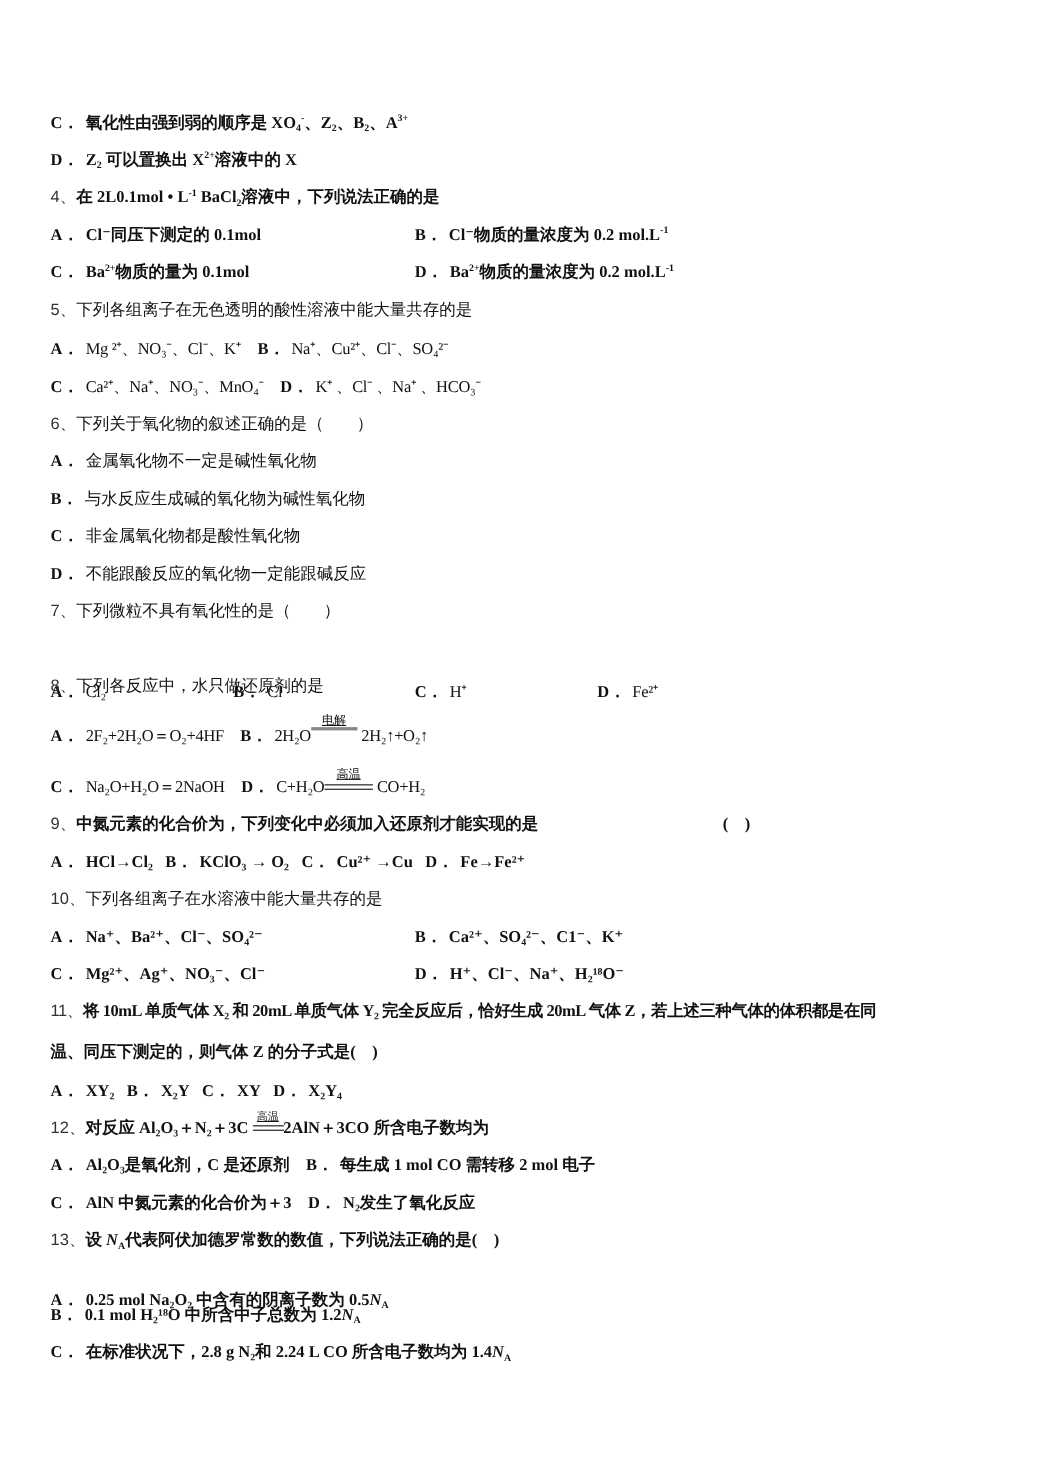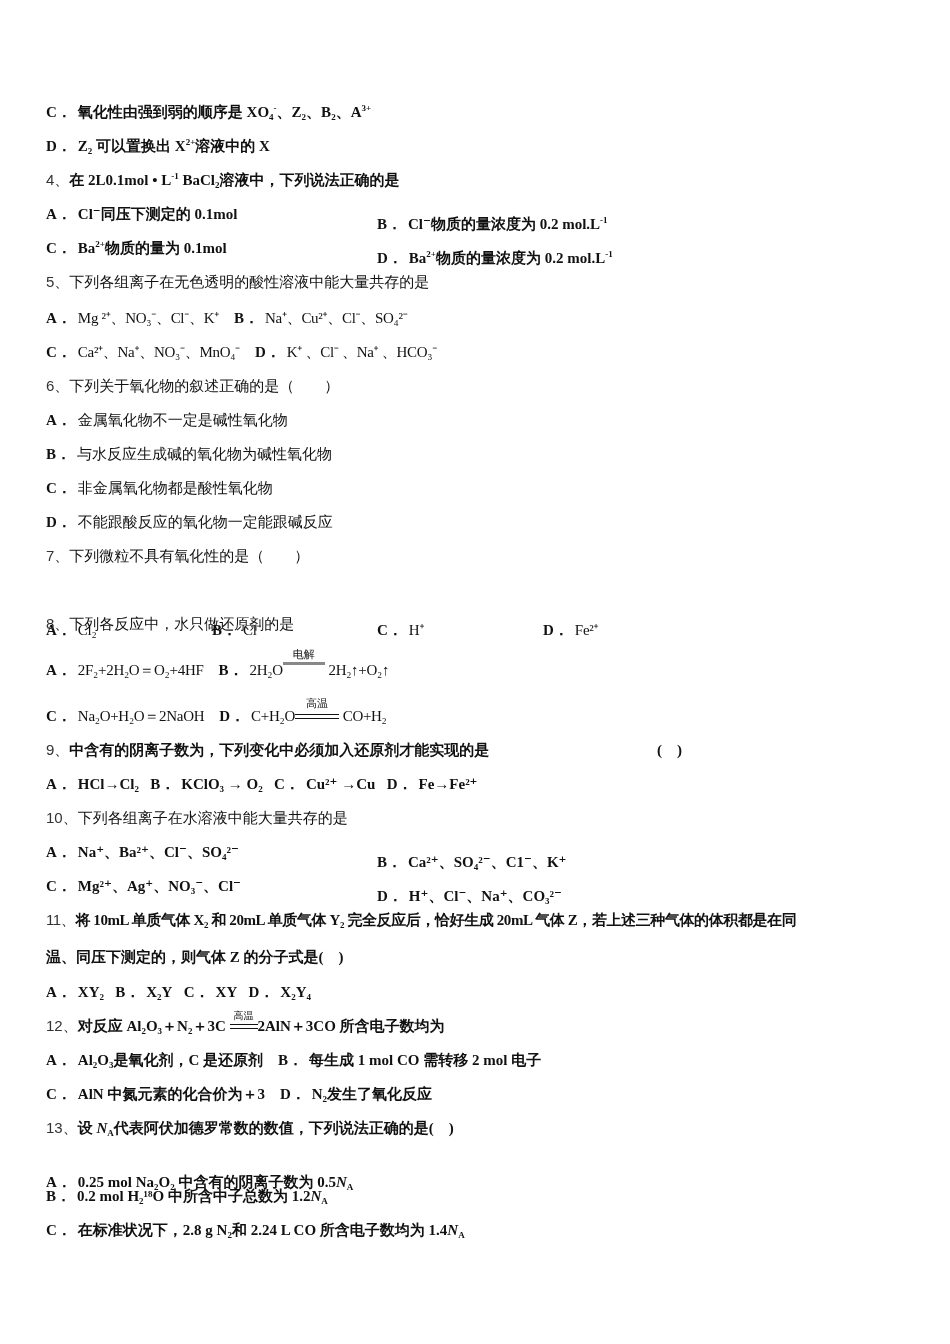--- a/index.html
+++ b/index.html
@@ -11,26 +11,26 @@
   .line {
     position: absolute; left: 46px; white-space: nowrap;
     font-size: 15px; line-height: 20px;
   }
   .b { font-weight: bold; }
   .lbl { font-weight: bold; margin-right: 6px; }
   .num { font-family: "Liberation Sans", "DejaVu Sans", sans-serif; font-weight: normal; color:#333; }
   .mono { font-family: "Liberation Serif", serif; font-weight: normal; letter-spacing: -0.3px; }
   sub { font-size: 9px; vertical-align: -3px; line-height: 0; }
   sup { font-size: 9px; vertical-align: 6px; line-height: 0; }
-  .col2 { position: absolute; left: 377px; margin-top: 10px; }
+  .col2 { position: absolute; left: 377px; }
   .col2b { position: absolute; left: 212px; }
   .col3 { position: absolute; left: 377px; }
   .col4 { position: absolute; left: 543px; text-align: right; }
   .cond { display: inline-block; position: relative; text-align: center; vertical-align: baseline; }
-  .cond .top { position: absolute; left: 0; right: 0; top: -15px; font-size: 11px; font-family: "DejaVu Sans", sans-serif; font-weight: normal; }
+  .cond .top { position: absolute; left: 0; right: 0; top: -15px; font-size: 11px; font-family: "DejaVu Sans", sans-serif; font-weight: normal; text-decoration: underline; }
   .cond .bar { display: inline-block; height: 3px; background: #888; vertical-align: 10px; }
   .cond .dbl { display: inline-block; height: 3px; border-top: 1px solid #111; border-bottom: 1px solid #111; vertical-align: 2px; }
   .paren-right { position: absolute; left: 657px; }
 </style>
 </head>
 <body>
 
 <div class="line b" style="top:102px">
   <span class="lbl">C．</span><span>氧化性由强到弱的顺序是 XO</span><sub>4</sub><sup>-</sup><span>、Z</span><sub>2</sub><span>、B</span><sub>2</sub><span>、A</span><sup>3+</sup>
 </div>
@@ -83,36 +83,36 @@
   <span class="num">8、</span><span>下列各反应中，水只做还原剂的是</span>
 </div>
 <div class="line" style="top:660px">
   <span><span class="lbl">A．</span><span class="mono">2F₂+2H₂O＝O₂+4HF</span></span>&nbsp;&nbsp;&nbsp;&nbsp;<span><span class="lbl">B．</span><span class="mono">2H₂O</span><span class="cond"><span class="top">电解</span><span class="bar" style="width:42px"></span></span>&nbsp;<span class="mono">2H₂↑+O₂↑</span></span>
 </div>
 <div class="line" style="top:706px">
   <span><span class="lbl">C．</span><span class="mono">Na₂O+H₂O＝2NaOH</span></span>&nbsp;&nbsp;&nbsp;&nbsp;<span><span class="lbl">D．</span><span class="mono">C+H₂O</span><span class="cond"><span class="top" style="top:-12px">高温</span><span class="dbl" style="width:44px"></span></span>&nbsp;<span class="mono">CO+H₂</span></span>
 </div>
 
 <div class="line b" style="top:740px; width:860px;">
-  <span class="num">9、</span><span>中含有的阴离子数为，下列变化中必须加入还原剂才能实现的是</span><span class="paren-right" style="left:611px">(　)</span>
+  <span class="num">9、</span><span>中氮元素的化合价为，下列变化中必须加入还原剂才能实现的是</span><span class="paren-right" style="left:611px">(　)</span>
 </div>
 <div class="line b" style="top:774px">
   <span><span class="lbl">A．</span><span>HCl→Cl₂</span></span>&nbsp;&nbsp;&nbsp;<span><span class="lbl">B．</span><span>KClO₃ → O₂</span></span>&nbsp;&nbsp;&nbsp;<span><span class="lbl">C．</span><span>Cu²⁺ →Cu</span></span>&nbsp;&nbsp;&nbsp;<span><span class="lbl">D．</span><span>Fe→Fe²⁺</span></span>
 </div>
 
 <div class="line" style="top:808px">
   <span class="num">10、</span><span>下列各组离子在水溶液中能大量共存的是</span>
 </div>
 <div class="line b" style="top:842px; width:860px;">
   <span><span class="lbl">A．</span><span>Na⁺、Ba²⁺、Cl⁻、SO₄²⁻</span></span>
   <span class="col2" style="left:331px"><span class="lbl">B．</span><span>Ca²⁺、SO₄²⁻、C1⁻、K⁺</span></span>
 </div>
 <div class="line b" style="top:876px; width:860px;">
   <span><span class="lbl">C．</span><span>Mg²⁺、Ag⁺、NO₃⁻、Cl⁻</span></span>
-  <span class="col2" style="left:331px"><span class="lbl">D．</span><span>H⁺、Cl⁻、Na⁺、CO₃²⁻</span></span>
+  <span class="col2" style="left:331px"><span class="lbl">D．</span><span>H⁺、Cl⁻、Na⁺、H₂¹⁸O⁻</span></span>
 </div>
 
 <div class="line b" style="top:910px; letter-spacing:-0.4px;">
   <span class="num">11、</span><span>将 10mL 单质气体 X₂ 和 20mL 单质气体 Y₂ 完全反应后，恰好生成 20mL 气体 Z，若上述三种气体的体积都是在同</span>
 </div>
 <div class="line b" style="top:947px">
   <span>温、同压下测定的，则气体 Z 的分子式是(　)</span>
 </div>
 <div class="line b" style="top:982px">
   <span><span class="lbl">A．</span><span>XY₂</span></span>&nbsp;&nbsp;&nbsp;<span><span class="lbl">B．</span><span>X₂Y</span></span>&nbsp;&nbsp;&nbsp;<span><span class="lbl">C．</span><span>XY</span></span>&nbsp;&nbsp;&nbsp;<span><span class="lbl">D．</span><span>X₂Y₄</span></span>
@@ -128,17 +128,17 @@
   <span><span class="lbl">C．</span><span>AlN 中氮元素的化合价为＋3</span></span>&nbsp;&nbsp;&nbsp;&nbsp;<span><span class="lbl">D．</span><span>N₂发生了氧化反应</span></span>
 </div>
 
 <div class="line b" style="top:1118px">
   <span class="num">13、</span><span>设 </span><i>N</i><sub>A</sub><span>代表阿伏加德罗常数的数值，下列说法正确的是(　)</span>
 </div>
 <div class="line b" style="top:1172px">
   <span class="lbl">A．</span><span>0.25 mol Na₂O₂ 中含有的阴离子数为 0.5</span><i>N</i><sub>A</sub>
 </div>
 <div class="line b" style="top:1186px">
-  <span class="lbl">B．</span><span>0.2 mol H₂¹⁸O 中所含中子总数为 1.2</span><i>N</i><sub>A</sub>
+  <span class="lbl">B．</span><span>0.1 mol H₂¹⁸O 中所含中子总数为 1.2</span><i>N</i><sub>A</sub>
 </div>
 <div class="line b" style="top:1220px">
   <span class="lbl">C．</span><span>在标准状况下，2.8 g N₂和 2.24 L CO 所含电子数均为 1.4</span><i>N</i><sub>A</sub>
 </div>
 
 </body></html>

